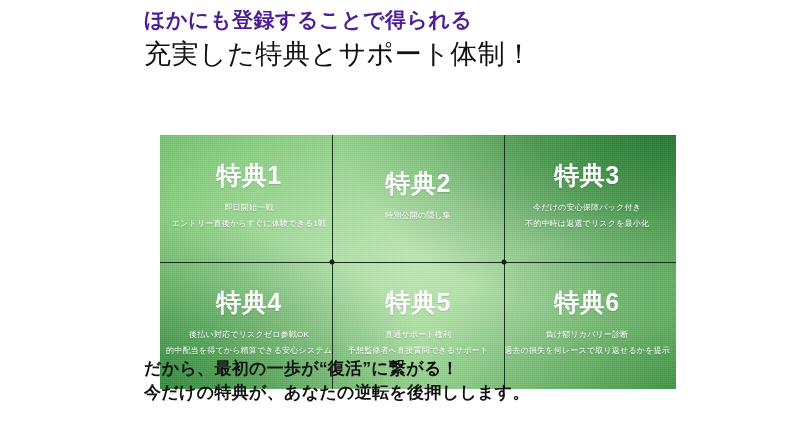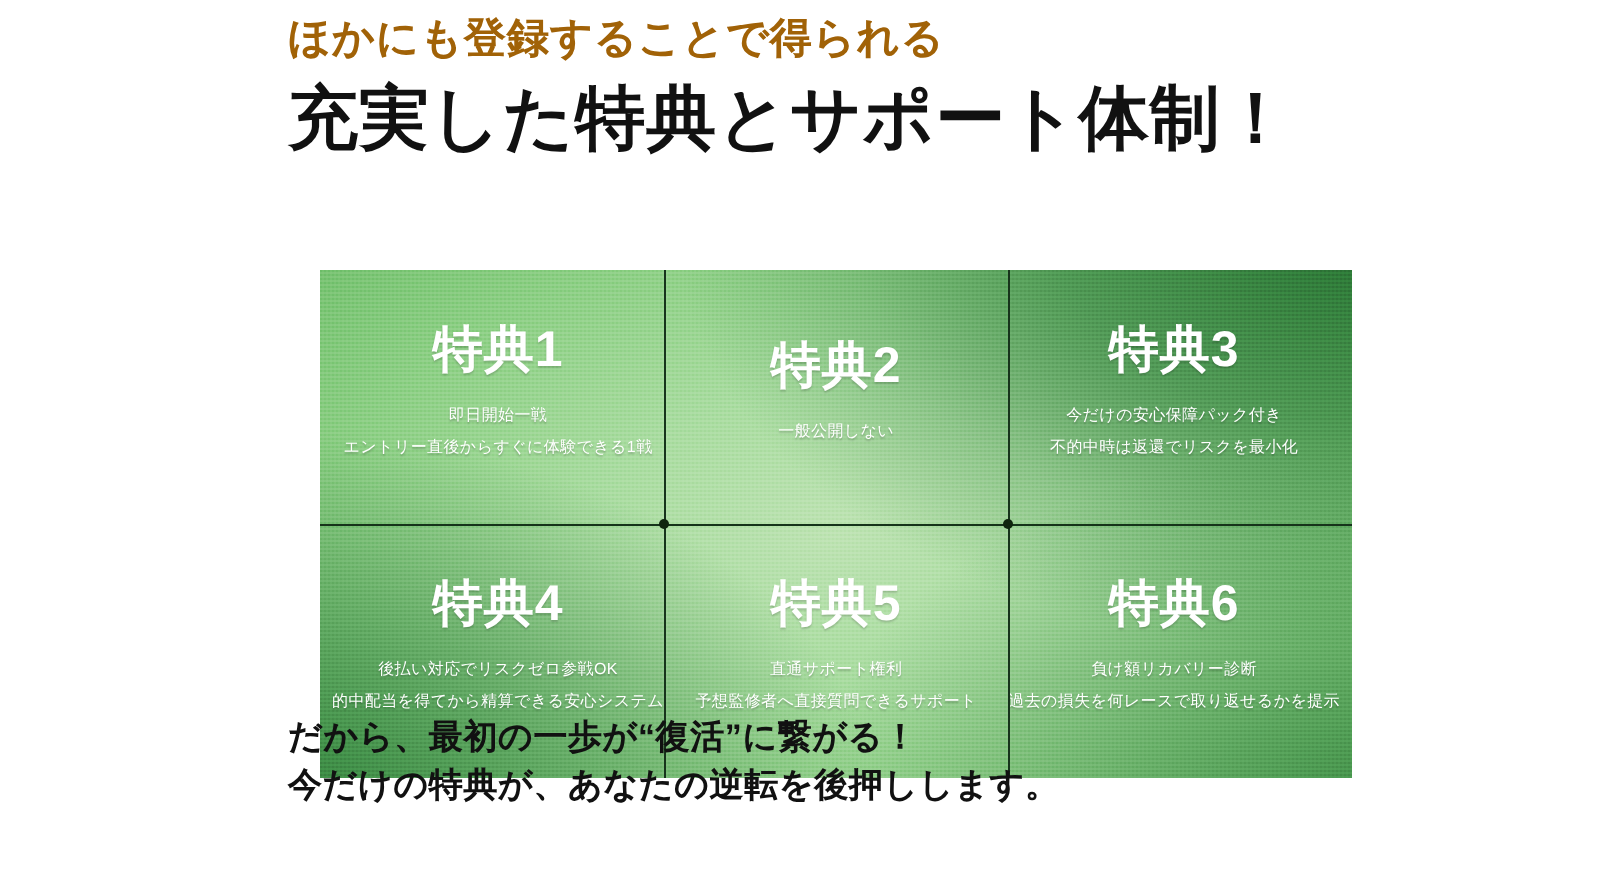--- a/index.html
+++ b/index.html
@@ -20,28 +20,28 @@
   
   .headline {
     position: absolute;
     left: 144px;
     top: 6px;
     width: 620px;
   }
   .headline-sub {
     font-size: 21px;
     font-weight: 700;
-    color: #a16207;
+    color: #4c1d95;
     letter-spacing: 0.5px;
     line-height: 1.35;
     white-space: nowrap;
   }
   .headline-main {
-    font-size: 35px;
-    font-weight: 700;
+    font-size: 27px;
+    font-weight: 400;
     color: #111111;
     letter-spacing: 0.5px;
     line-height: 1.35;
     margin-top: 2px;
     white-space: nowrap;
   }
 
   
   .grid-wrap {
     position: absolute;
@@ -214,21 +214,21 @@
   <div class="grid-noise"></div>
 
   <div class="grid">
     <div class="cell">
       <div class="cell-title">特典1</div>
       <div class="cell-line1">即日開始一戦</div>
       <div class="cell-line2">エントリー直後からすぐに体験できる1戦</div>
     </div>
     <div class="cell">
       <div class="cell-title">特典2</div>
-      <div class="cell-line1">一般公開しない</div>
+      <div class="cell-line1">特別公開の隠し集</div>
     </div>
     <div class="cell">
       <div class="cell-title">特典3</div>
       <div class="cell-line1">今だけの安心保障パック付き</div>
       <div class="cell-line2">不的中時は返還でリスクを最小化</div>
     </div>
     <div class="cell">
       <div class="cell-title">特典4</div>
       <div class="cell-line1">後払い対応でリスクゼロ参戦OK</div>
       <div class="cell-line2">的中配当を得てから精算できる安心システム</div>

